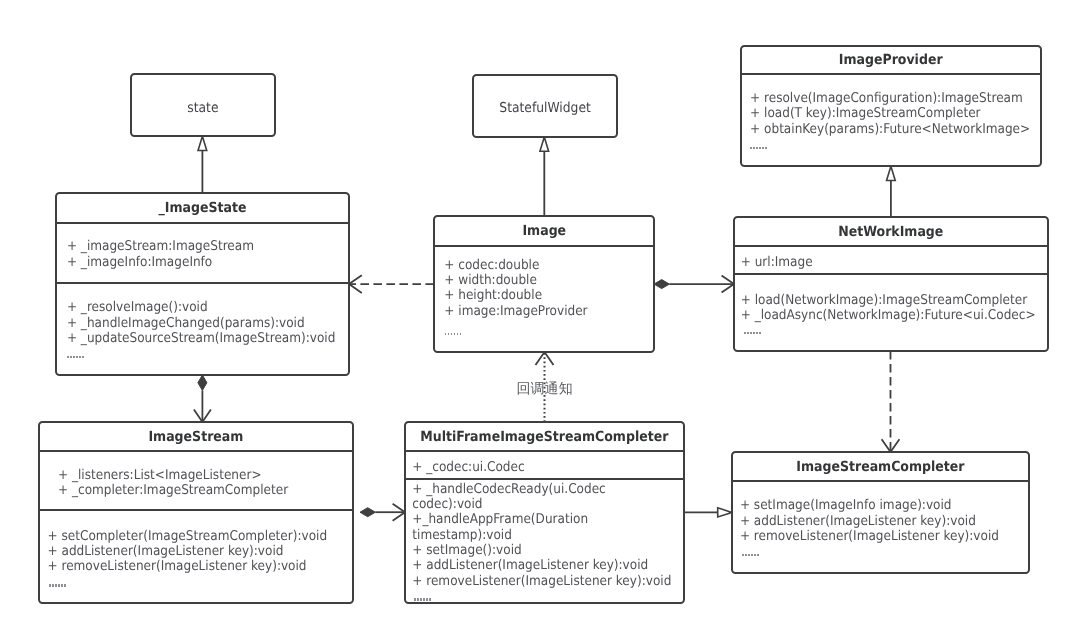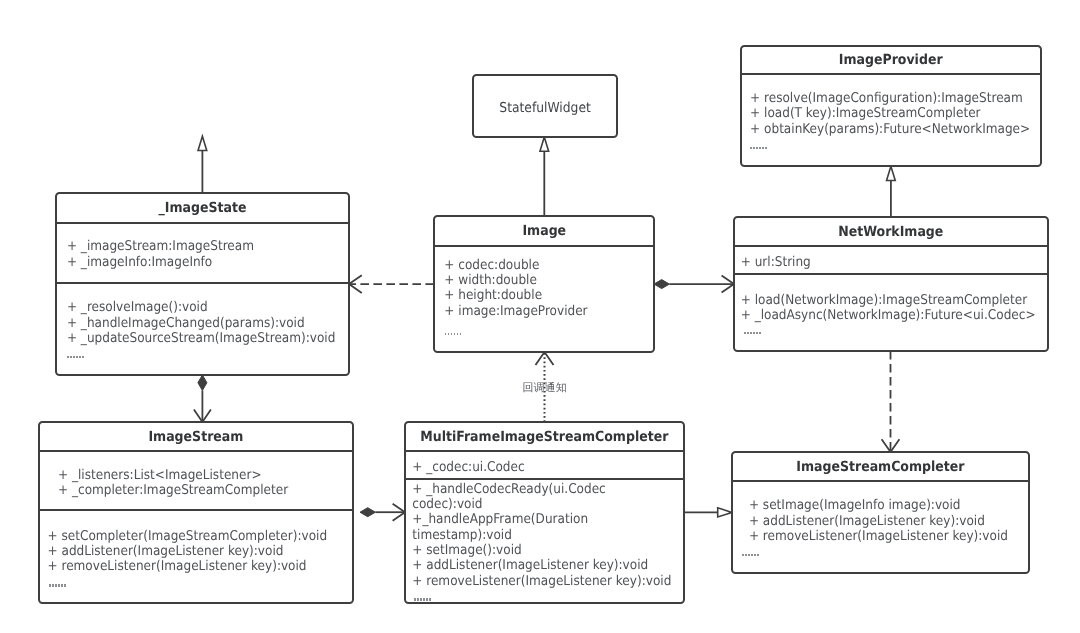--- a/index.html
+++ b/index.html
@@ -18,21 +18,21 @@
   .sep{position:absolute;left:0;right:0;height:0;border-top:2px solid #3f3f3f;}
   .rows{position:absolute;left:0;right:0;color:#4f5155;font-size:13.45px;
         line-height:15.3px;white-space:nowrap;transform:translateZ(0);}
   .row{display:block;height:15.3px;}
   .ell{position:absolute;width:17px;height:3px;}
   .ell .dot{position:absolute;top:0;width:1.8px;height:2.3px;background:#8d9094;}
   .plainlbl{position:absolute;left:0;right:0;text-align:center;color:#424448;
             font-size:13.7px;line-height:1;transform:translateZ(0);}
 
   svg.ovl{position:absolute;left:0;top:0;width:1080px;height:633px;}
-  .cnlabel{position:absolute;color:#5a5c60;font-size:11px;letter-spacing:0.1px;white-space:nowrap;
+  .cnlabel{position:absolute;color:#5a5c60;font-size:14px;letter-spacing:0.1px;white-space:nowrap;
            line-height:1;font-family:"DejaVu Sans",sans-serif;
            transform:translate(-50%,0) translateZ(0);}
 </style>
 </head>
 <body>
 
 <div id="canvas">
   <svg class="ovl" id="edges" viewBox="0 0 1080 633">
       <g></g>
       <polygon points="202.40,136.30 206.75,150.50 198.05,150.50" fill="#ffffff" stroke="#3f3f3f" stroke-width="1.6" stroke-linejoin="miter"></polygon>
@@ -61,20 +61,23 @@
       <line x1="202.4" y1="390.4" x2="202.4" y2="422" stroke="#3f3f3f" stroke-width="1.8"></line>
       <polyline points="193.90,409.60 202.40,422.00 210.90,409.60" fill="none" stroke="#3f3f3f" stroke-width="1.8" stroke-linecap="butt" stroke-linejoin="miter"></polyline>
       <g></g>
       <polygon points="360.00,512.20 367.70,516.70 375.40,512.20 367.70,507.70" fill="#3f3f3f" stroke="#3f3f3f" stroke-width="1"></polygon>
       <line x1="375.4" y1="512.2" x2="405" y2="512.2" stroke="#3f3f3f" stroke-width="1.8"></line>
       <polyline points="392.60,520.70 405.00,512.20 392.60,503.70" fill="none" stroke="#3f3f3f" stroke-width="1.8" stroke-linecap="butt" stroke-linejoin="miter"></polyline>
       <g></g>
       <line x1="544.5" y1="422" x2="544.5" y2="352" stroke="#3f3f3f" stroke-width="2" stroke-dasharray="1.7 2.5" stroke-linecap="butt"></line>
       <polyline points="553.50,365.00 544.50,352.00 535.50,365.00" fill="none" stroke="#3f3f3f" stroke-width="1.8" stroke-linecap="butt" stroke-linejoin="miter"></polyline>
     </svg>
+<div class="uclass" style="left: 130.2px; top: 73.2px; width: 145.5px; height: 64.1px;">
+      <div class="plainlbl" style="top: 26.45px;">state</div>
+    </div>
     <div class="uclass" style="left: 472px; top: 74px; width: 146.2px; height: 64px;">
       <div class="plainlbl" style="top: 26.4px;">StatefulWidget</div>
     </div>
     <div class="uclass" style="left: 739.6px; top: 44.8px; width: 302.2px; height: 122.5px;">
       <div class="uhead" style="top: 7.7px;">ImageProvider</div>
       <div class="sep" style="top: 26.3px;"></div>
       <div class="rows" style="top: 44.4px; padding-left: 8.5px;">
         <div class="row">+ resolve(ImageConfiguration):ImageStream</div>
         <div class="row">+ load(T key):ImageStreamCompleter</div>
         <div class="row">+ obtainKey(params):Future&lt;NetworkImage&gt;</div>
@@ -125,21 +128,21 @@
         <i class="dot" style="left: 6px;"></i>
         <i class="dot" style="left: 9px;"></i>
         <i class="dot" style="left: 12px;"></i>
         <i class="dot" style="left: 15px;"></i>
       </div>
     </div>
     <div class="uclass" style="left: 732.9px; top: 216px; width: 315.8px; height: 135.9px;">
       <div class="uhead" style="top: 8.15px;">NetWorkImage</div>
       <div class="sep" style="top: 27.2px;"></div>
       <div class="rows" style="top: 36.5px; padding-left: 5.8px;">
-        <div class="row">+ url:String</div>
+        <div class="row">+ url:Image</div>
       </div>
       <div class="sep" style="top: 54.5px;"></div>
       <div class="rows" style="top: 74.6px; padding-left: 5.8px;">
         <div class="row">+ load(NetworkImage):ImageStreamCompleter</div>
         <div class="row">+ _loadAsync(NetworkImage):Future&lt;ui.Codec&gt;</div>
       </div>
       <div class="ell" style="left: 9.3px; top: 114.1px;">
         <i class="dot" style="left: 0px;"></i>
         <i class="dot" style="left: 3px;"></i>
         <i class="dot" style="left: 6px;"></i>
@@ -191,21 +194,21 @@
         <i class="dot" style="left: 3px;"></i>
         <i class="dot" style="left: 6px;"></i>
         <i class="dot" style="left: 9px;"></i>
         <i class="dot" style="left: 12px;"></i>
         <i class="dot" style="left: 15px;"></i>
       </div>
     </div>
     <div class="uclass" style="left: 730.9px; top: 451.4px; width: 299px; height: 122.3px;">
       <div class="uhead" style="top: 7.8px;">ImageStreamCompleter</div>
       <div class="sep" style="top: 26.5px;"></div>
-      <div class="rows" style="top: 44.9px; padding-left: 16px;">
+      <div class="rows" style="top: 44.9px; padding-left: 7px;">
         <div class="row">+ setImage(ImageInfo image):void</div>
         <div class="row">+ addListener(ImageListener key):void</div>
         <div class="row">+ removeListener(ImageListener key):void</div>
       </div>
       <div class="ell" style="left: 8.9px; top: 100.3px;">
         <i class="dot" style="left: 0px;"></i>
         <i class="dot" style="left: 3px;"></i>
         <i class="dot" style="left: 6px;"></i>
         <i class="dot" style="left: 9px;"></i>
         <i class="dot" style="left: 12px;"></i>

